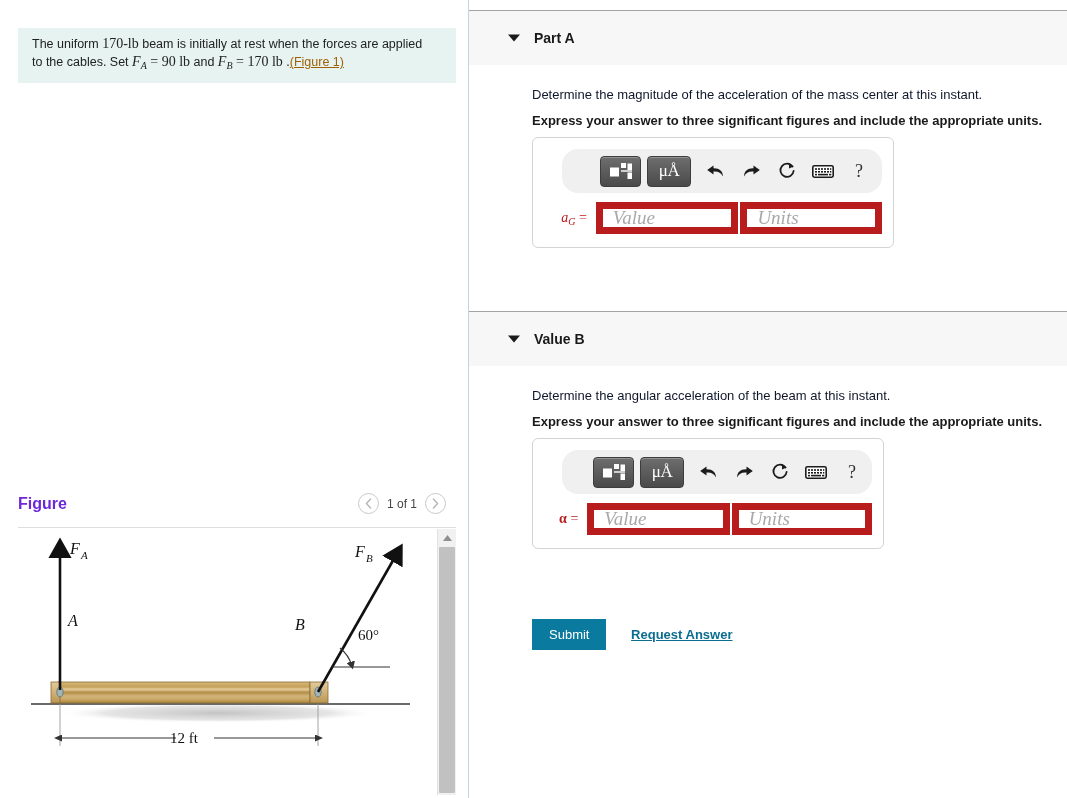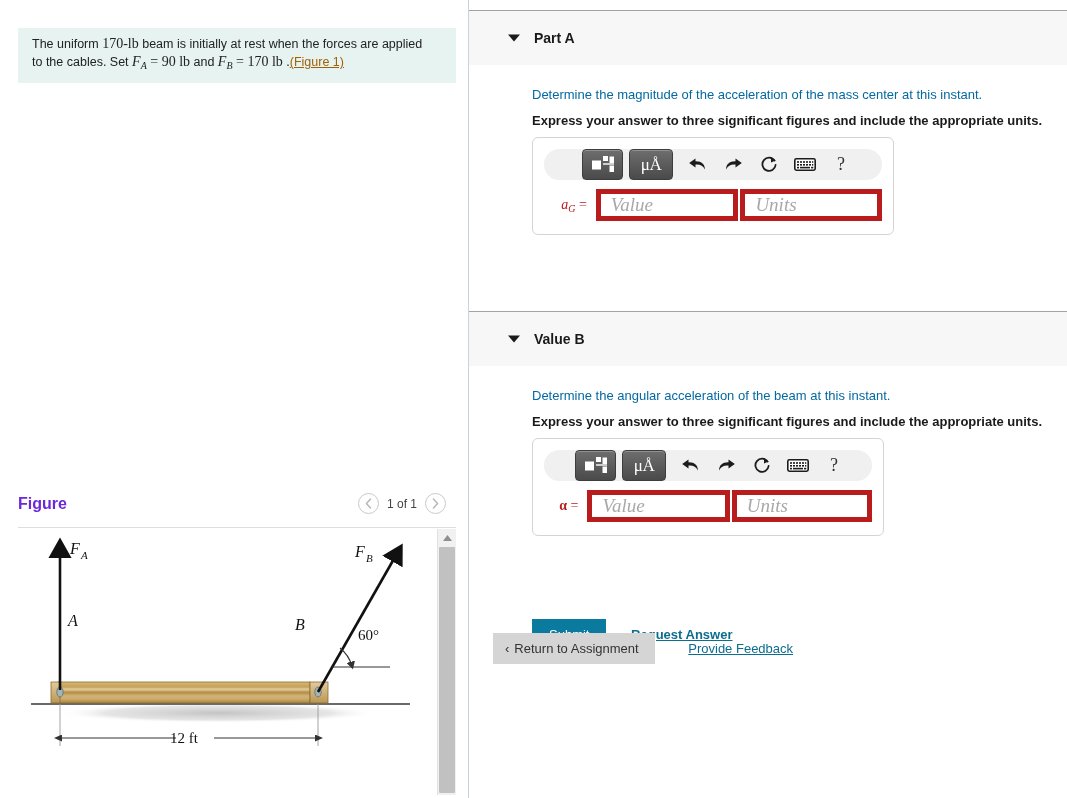--- a/index.html
+++ b/index.html
@@ -195,43 +195,43 @@
     transform: translateY(-50%);
     font-size: 14px;
     font-weight: bold;
     color: #1a1a1a;
   }
   .part-body { position: relative; padding: 0; }
   .q-prompt {
     position: absolute;
     left: 63px;
     font-size: 13px;
-    color: #0369a1;
+    color: #0f172a;
   }
   .q-instruct {
     position: absolute;
     left: 63px;
     font-size: 13px;
     font-weight: bold;
     color: #1a1a1a;
   }
 
   
   .answer-card {
     position: absolute;
     left: 63px;
     width: 362px;
     border: 1px solid #d4d4d4;
     border-radius: 6px;
     background: #fff;
     box-sizing: border-box;
   }
   .ans-toolbar {
-    margin: 11px 11px 0 11px;
-    height: 31px;
+    margin: 11px 11px 0 29px;
+    height: 44px;
     background: #f0f0f0;
     border-radius: 16px;
     display: flex;
     align-items: center;
     padding-left: 38px;
     gap: 0px;
   }
   .tb-btn {
     width: 41px;
     height: 31px;
@@ -283,21 +283,21 @@
     color: #b91c1c;
     white-space: nowrap;
   }
   .ans-label .sub {
     font-size: 10px;
     vertical-align: -3px;
     font-style: italic;
   }
   .ans-input {
     height: 32px;
-    border: 5px solid #b91c1c;
+    border: 7px solid #b91c1c;
     background: #fff;
     box-sizing: border-box;
     display: flex;
     align-items: center;
     padding-left: 10px;
     font-family: "Liberation Serif", serif;
     font-style: italic;
     font-size: 19px;
     color: #a8a8a8;
     cursor: text;
@@ -619,18 +619,14 @@
         </div>
 
         <div class="submit-row" style="top:253px;">
           <span class="btn-submit">Submit</span>
           <span class="link-request">Request Answer</span>
         </div>
       </div>
     </div>
   </div>
 
-  <div class="footer-row">
-    <span class="btn-return"><span class="chev">‹</span><span>Return to Assignment</span></span>
-    <span class="link-feedback">Provide Feedback</span>
-  </div>
 
 </div>
 
 </body></html>

